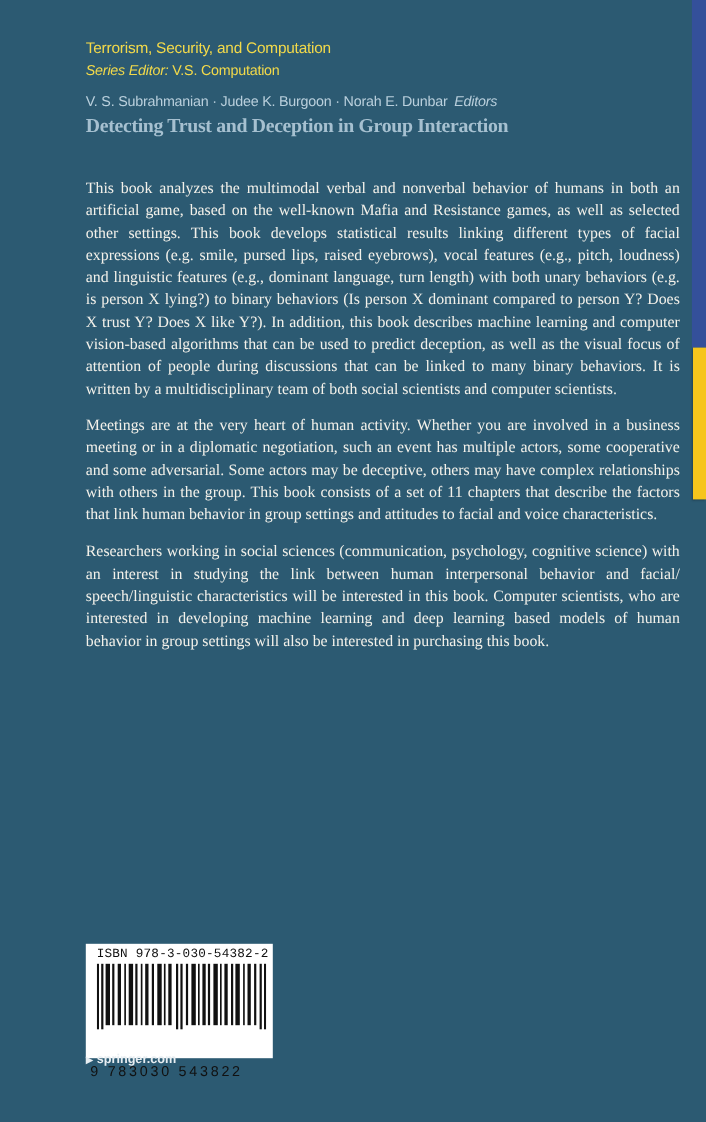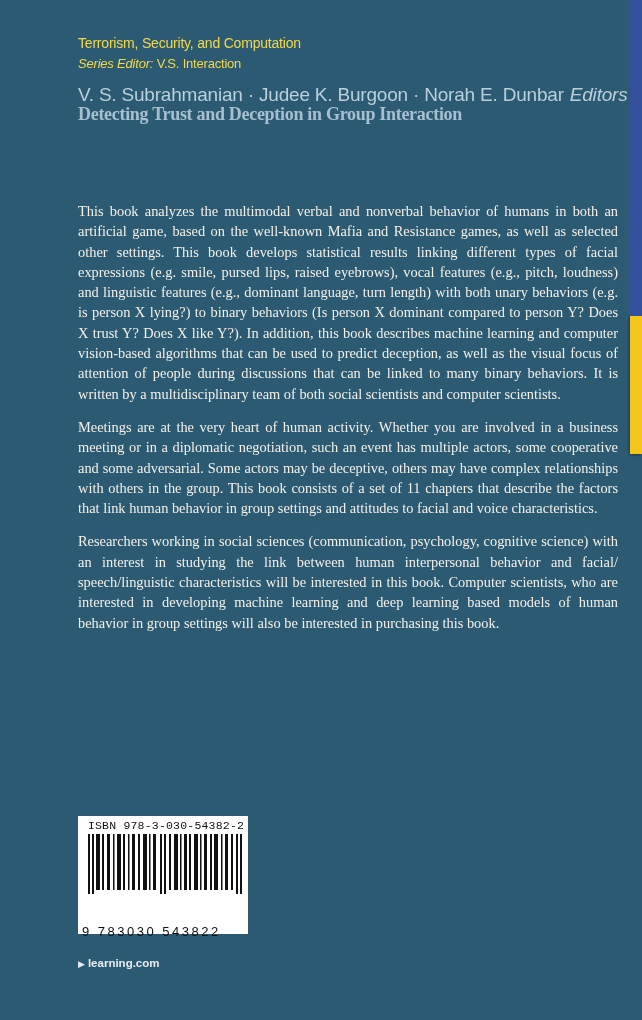--- a/index.html
+++ b/index.html
@@ -23,35 +23,35 @@
   }
   .series-editor {
     position: absolute; left: 78px; top: 56px;
     font-family: "Liberation Sans", "DejaVu Sans", sans-serif;
     font-size: 13px; color: #f2d94a; letter-spacing: -0.2px;
   }
   .series-editor .label { font-style: italic; text-align: right; }
   .editors-line {
     position: absolute; left: 78px; top: 84px;
     font-family: "Liberation Sans", "DejaVu Sans", sans-serif;
-    font-size: 19px; color: #b9cfdc; letter-spacing: -0.2px;
+    font-size: 13px; color: #b9cfdc; letter-spacing: -0.2px;
   }
   .editors-line .role { font-style: italic; margin-left: 6px; }
   .book-title {
     position: absolute; left: 78px; top: 104px;
     font-family: Liberation Serif, serif;
     font-weight: bold; font-size: 18px; color: #a6c0d0; letter-spacing: -0.3px;
   }
   .blurb {
     position: absolute; left: 78px; top: 161px; width: 540px;
-    color: #f3f1ea; font-size: 14.4px; line-height: 20.3px; margin-top: 40px;
+    color: #f3f1ea; font-size: 14.4px; line-height: 20.3px;
   }
   .blurb p { margin: 0 0 13px 0; text-align: justify; }
   .barcode-box {
-    position: absolute; left: 78px; top: 816px; width: 170px; height: 118px;
+    position: absolute; left: 78px; top: 858px; width: 170px; height: 104px;
     background: #ffffff;
   }
   .isbn-text {
     position: absolute; left: 8px; top: 3px; width: 160px;
     font-family: "Liberation Mono", "DejaVu Sans Mono", monospace;
     font-size: 11.5px; color: #111; letter-spacing: 0.2px; text-align: center;
   }
   .bars {
     position: absolute; left: 10px; top: 18px; width: 154px; height: 60px;
   }
@@ -69,21 +69,21 @@
 </style>
 </head>
 <body>
 
 <div class="strip-blue"></div>
 <div class="strip-yellow"></div>
 
 <div class="series-title">Terrorism, Security, and Computation</div>
 <div class="series-editor">
   <span class="label">Series Editor:</span>
-  <span>V.S. Interaction</span>
+  <span>V.S. Computation</span>
 </div>
 
 <div class="editors-line">
   <span>V. S. Subrahmanian · Judee K. Burgoon · Norah E. Dunbar</span><span class="role">Editors</span>
 </div>
 <div class="book-title">Detecting Trust and Deception in Group Interaction</div>
 
 <div class="blurb">
   <p>This book analyzes the multimodal verbal and nonverbal behavior of humans in both an artificial game, based on the well-known Mafia and Resistance games, as well as selected other settings. This book develops statistical results linking different types of facial expressions (e.g. smile, pursed lips, raised eyebrows),  vocal features (e.g., pitch, loudness) and  linguistic features (e.g., dominant language, turn length)  with both unary behaviors (e.g. is person X lying?) to binary behaviors (Is person X dominant compared to person Y? Does X trust Y? Does X like Y?). In addition, this book describes machine learning and computer vision-based algorithms that can be used to predict deception, as well as the visual focus of attention of people during discussions that can be linked to many binary behaviors. It is written by a multidisciplinary team of both social scientists and computer scientists.</p>
   <p>Meetings are at the very heart of human activity. Whether you are involved in a business meeting or in a diplomatic negotiation, such an event has multiple actors, some cooperative and some adversarial. Some actors may be deceptive, others may have complex relationships with others in the group. This book consists of a set of 11 chapters that describe the factors that link human behavior in group settings and attitudes to facial and voice characteristics.</p>
@@ -124,14 +124,14 @@
       <rect x="137" y="0" width="3" height="56"></rect>
       <rect x="143" y="0" width="2" height="56"></rect>
       <rect x="148" y="0" width="2" height="60"></rect>
       <rect x="152" y="0" width="2" height="60"></rect>
     </g>
   </svg>
   <div class="barcode-digits">9 783030 543822</div>
 </div>
 
 <div class="springer">
-  <span class="arrow">▶</span><span>learning.com</span>
+  <span class="arrow">▶</span><span>springer.com</span>
 </div>
 
 </body></html>

